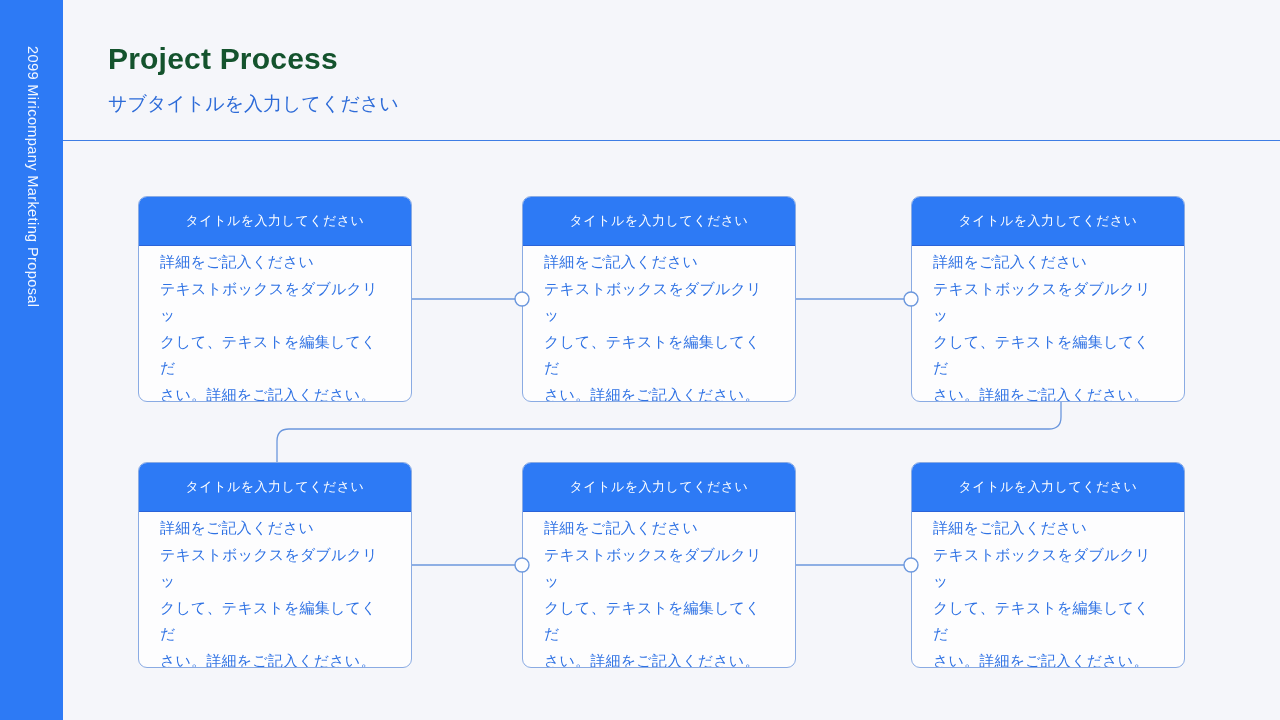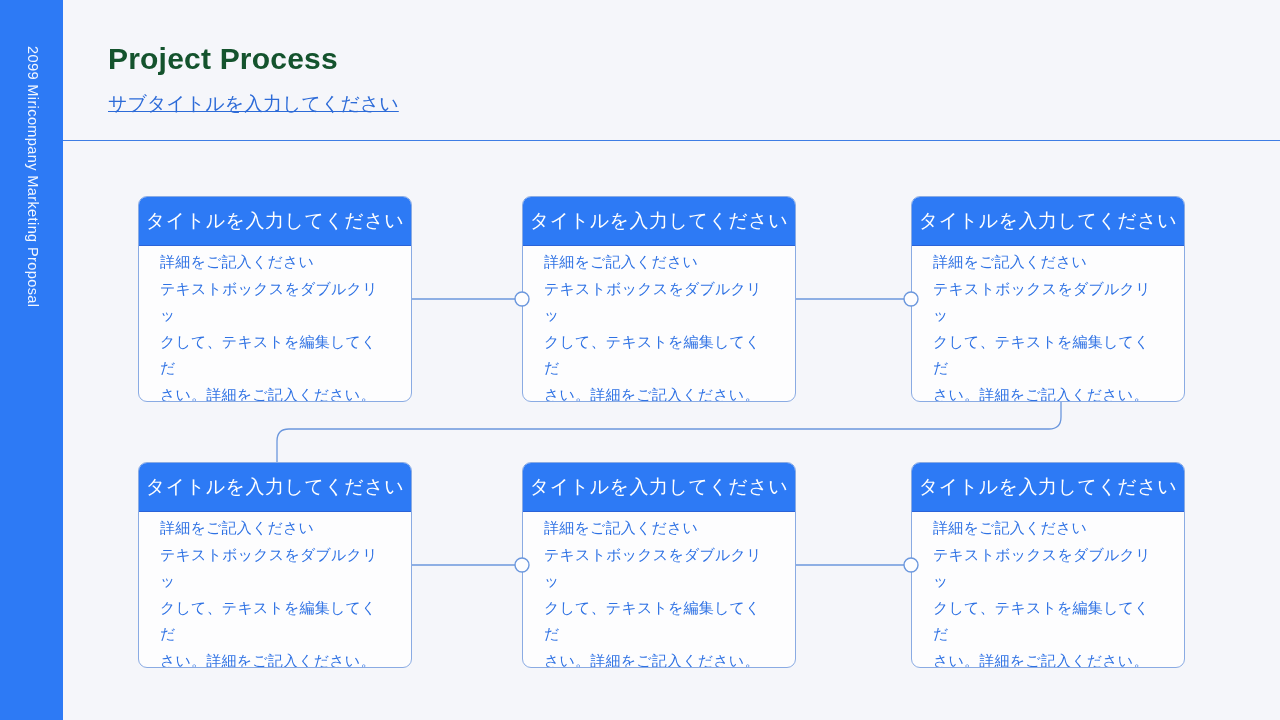--- a/index.html
+++ b/index.html
@@ -30,21 +30,21 @@
   }
 
   
   .header { position: absolute; left: 108px; top: 42px; z-index: 2; }
   .page-title {
     font-size: 30px; font-weight: 700; color: #14532d;
     letter-spacing: 0.2px;
   }
   .page-subtitle {
     margin-top: 15px;
-    font-size: 19px; color: #2d6bd8; text-decoration: underline;
+    font-size: 19px; color: #2d6bd8;
   }
   .header-divider {
     position: absolute; left: 63px; top: 140px;
     width: 1217px; height: 0;
     border-top: 1px solid #3e7de4;
     z-index: 1;
   }
 
   
   .card {
@@ -58,21 +58,21 @@
   }
   .card-header {
     height: 50px;
     background: #2d7af5;
     border-bottom: 1px solid #2b63d8;
     border-radius: 8px 8px 0 0;
     display: flex; align-items: center; justify-content: center;
     margin: -1px -1px 0 -1px;
   }
   .card-title {
-    color: #ffffff; font-size: 19px; letter-spacing: 0.5px;
+    color: #ffffff; font-size: 13px; letter-spacing: 0.5px;
   }
   .card-body {
     padding: 3px 20px 0 21px;
     color: #2f72e4;
     font-size: 15px;
     line-height: 26.5px;
     white-space: pre-line;
     letter-spacing: 0.2px;
   }
 

